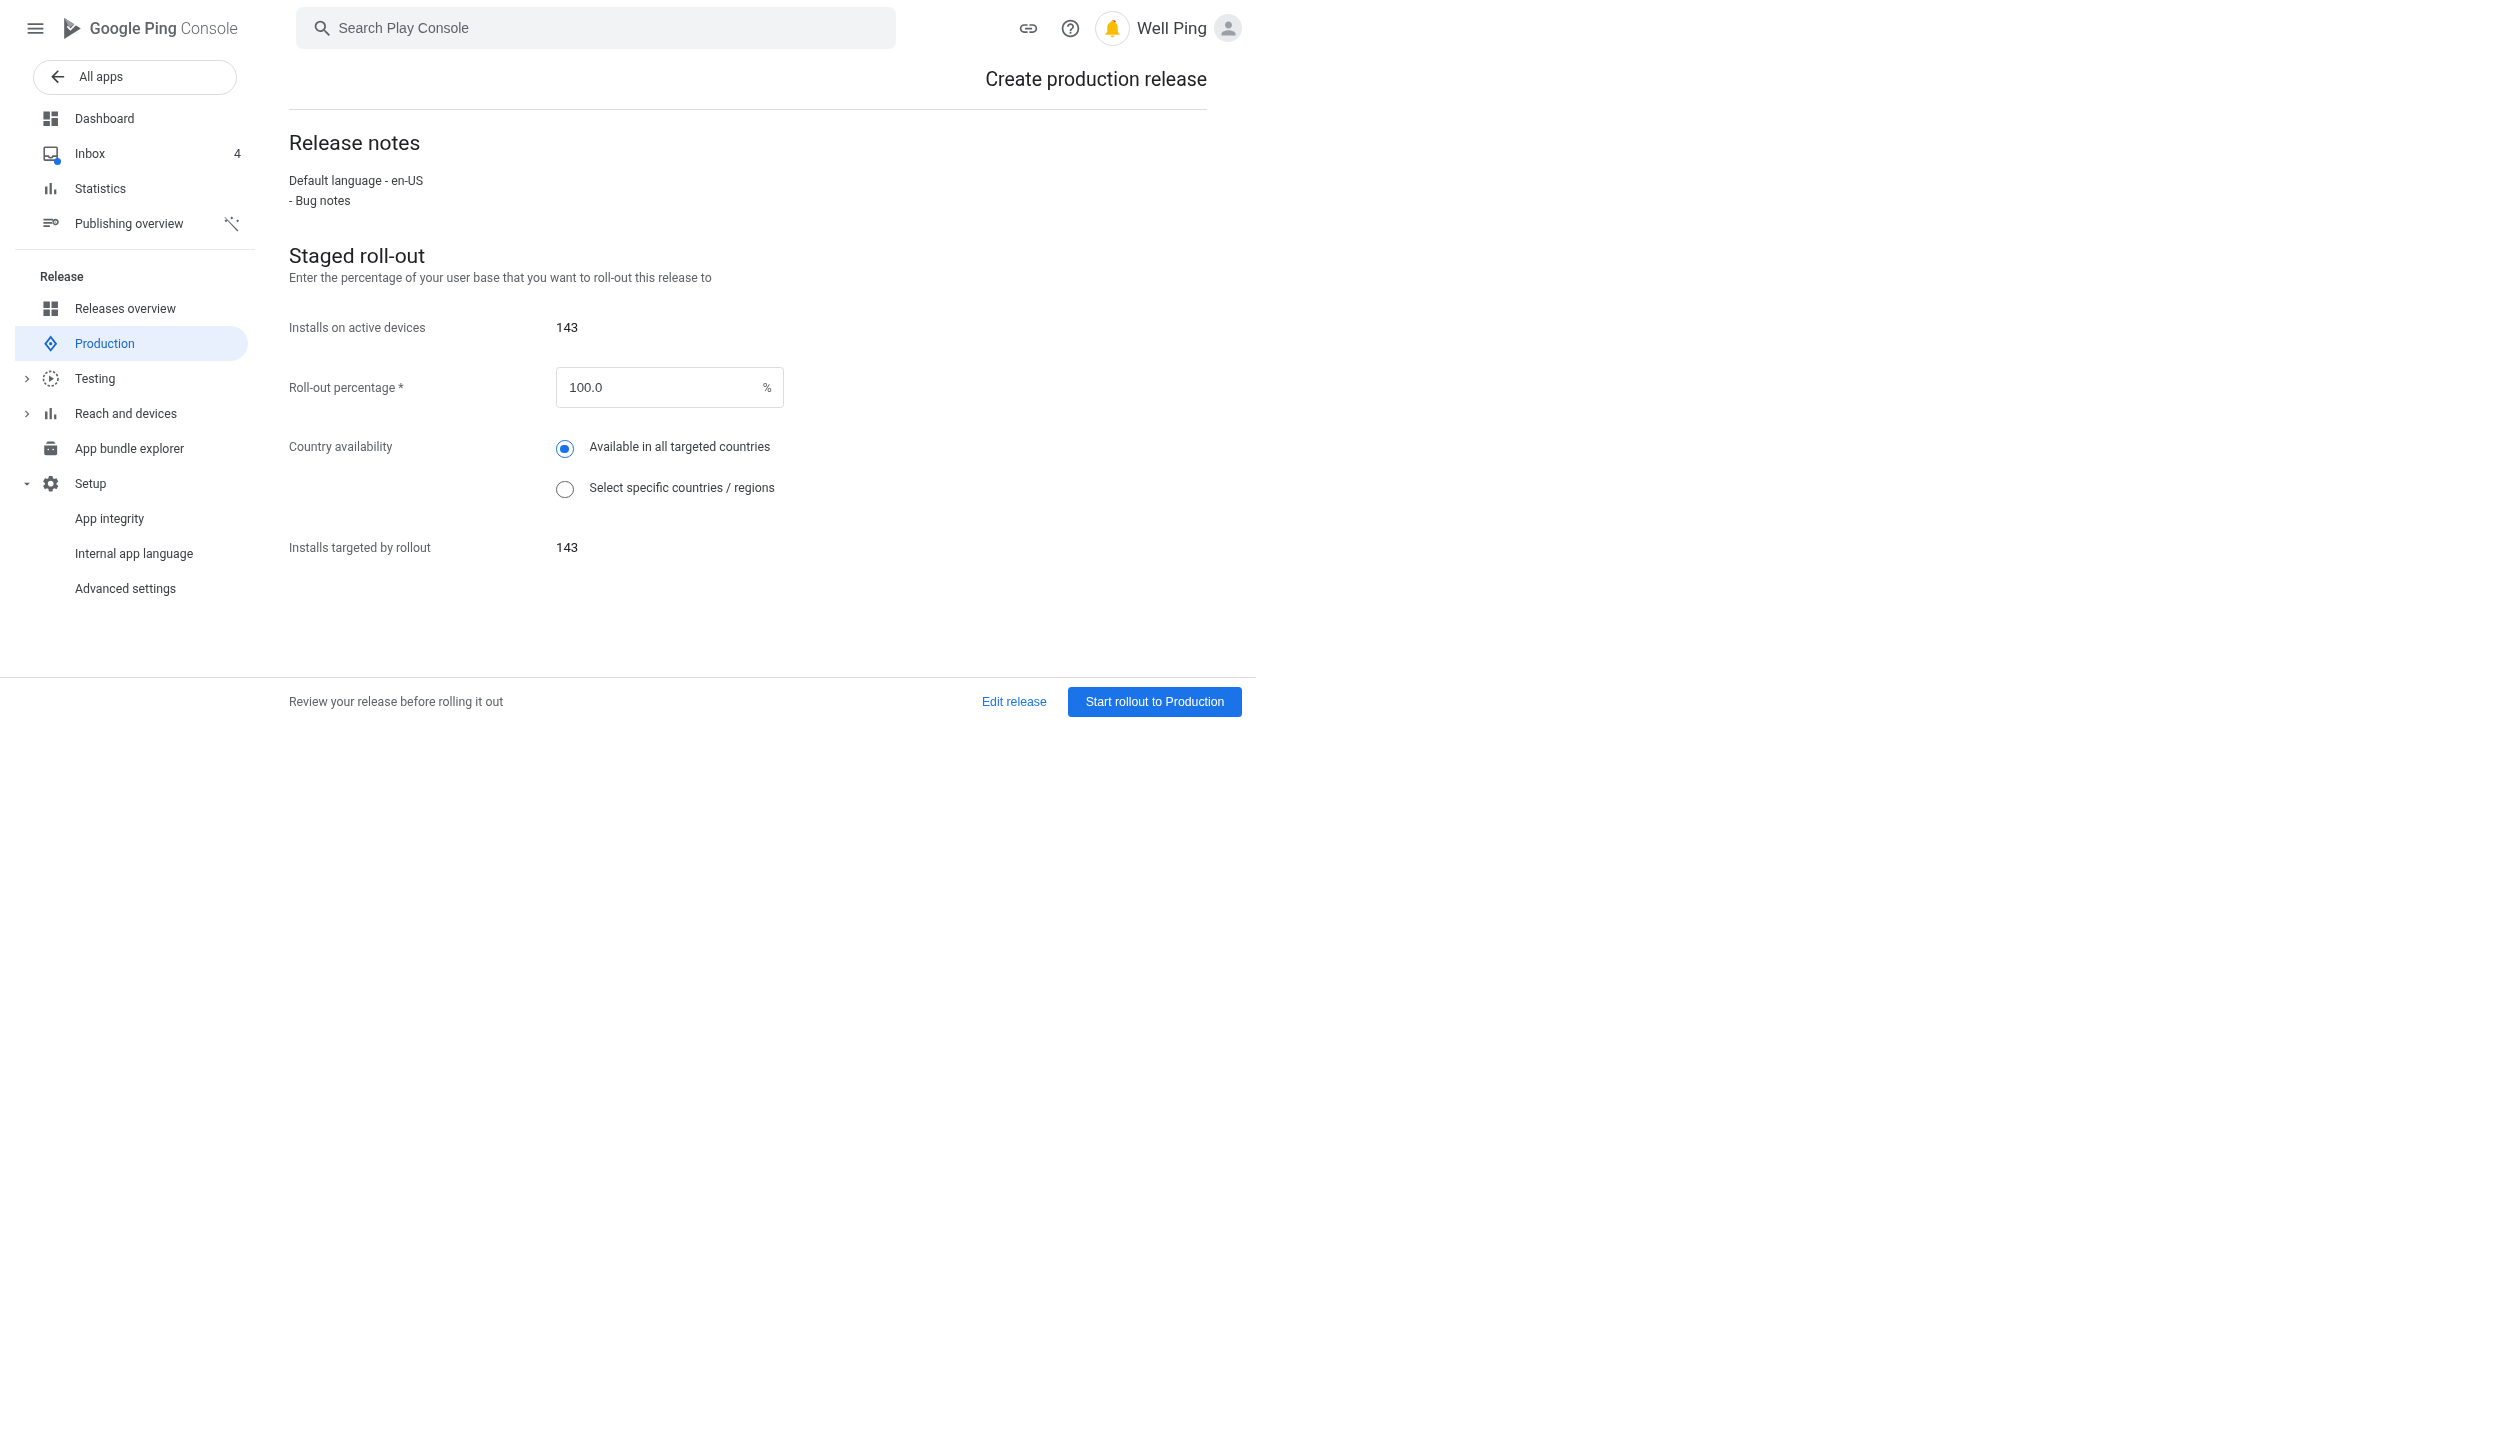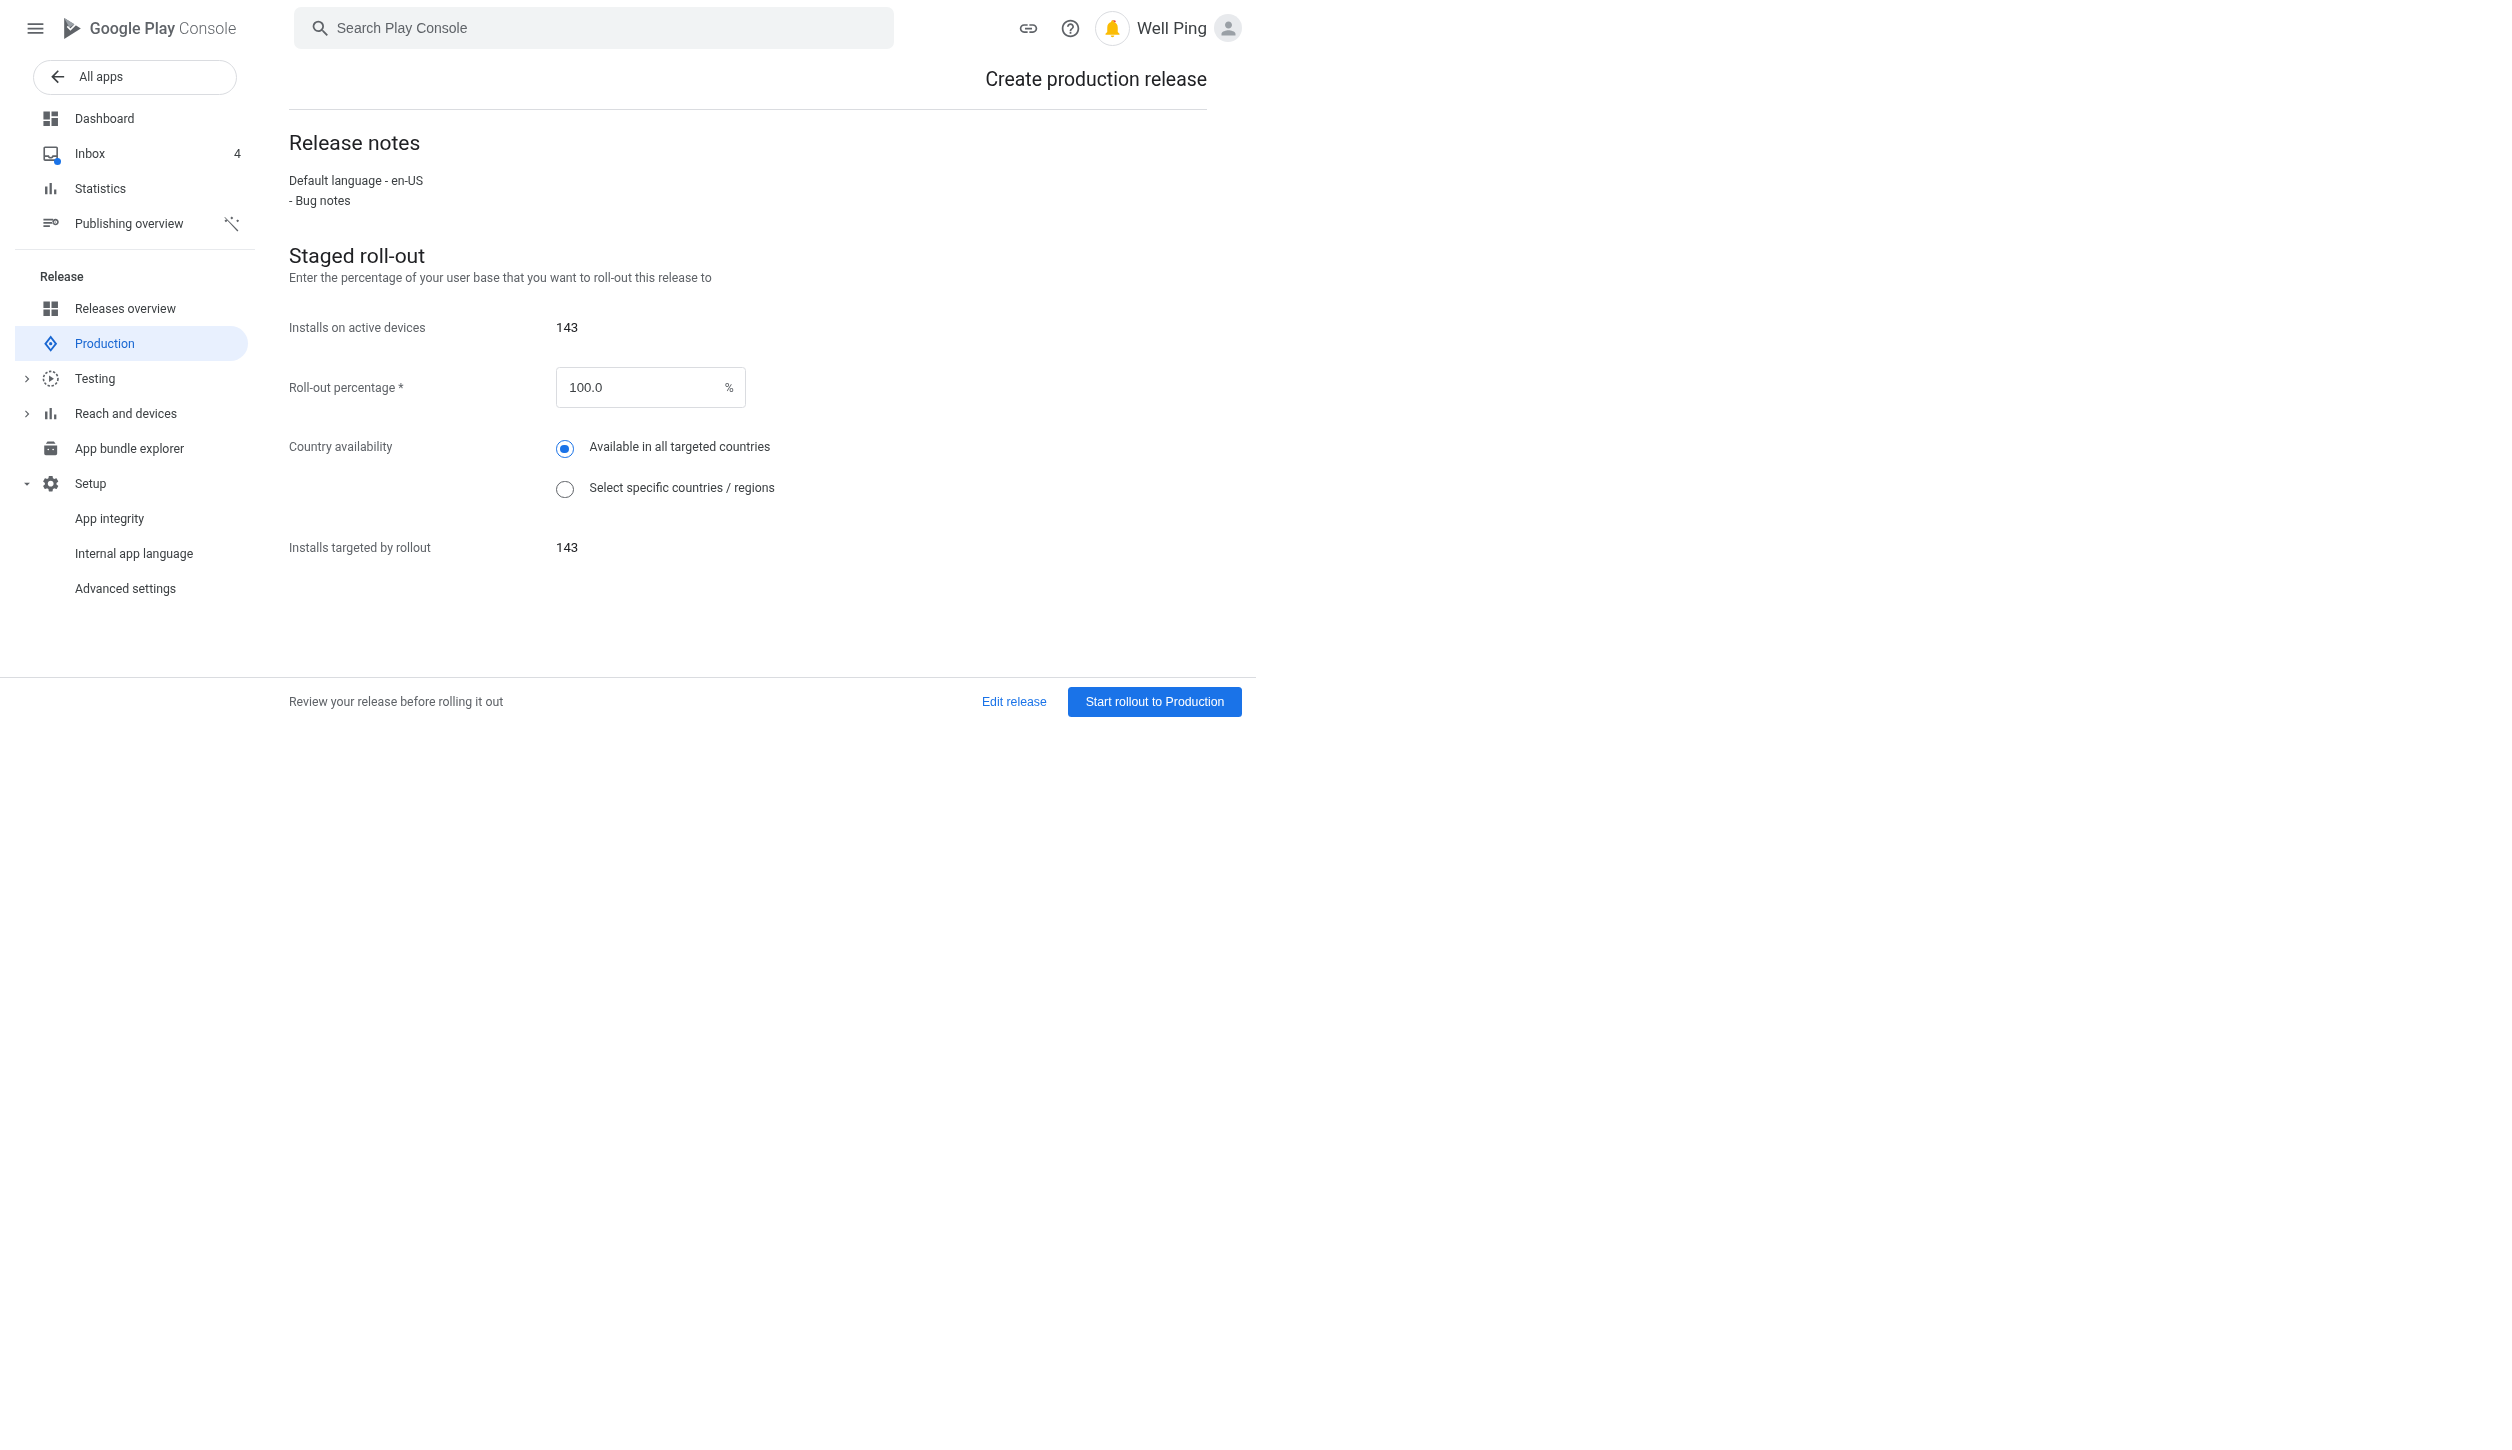--- a/index.html
+++ b/index.html
@@ -264,21 +264,21 @@
       width: 267px;
       font-size: 12.3px;
       color: #5f6368;
     }
     .field-value {
       font-size: 13.2px;
       color: #202124;
     }
     .input-wrap {
       position: relative;
-      width: 190px;
+      width: 228px;
     }
     .text-input {
       width: 100%;
       height: 41px;
       border: 0.9px solid #dadce0;
       border-radius: 3.5px;
       padding: 0 32px 0 12.3px;
       font-size: 13.2px;
       color: #3c4043;
       outline: none;
@@ -381,21 +381,21 @@
     <svg width="21" height="21" viewBox="0 0 24 24" fill="#5f6368">
         <path d="M3 18h18v-2H3v2zm0-5h18v-2H3v2zm0-7v2h18V6H3z"></path>
       </svg>
   </div>
   <div class="logo-container">
     <svg class="logo-icon" viewBox="0 0 48 48">
         <polygon points="8,4 40,24 8,44" fill="#5f6368"></polygon>
         <polygon points="8,4 28,16 18,22" fill="#9aa0a6"></polygon>
         <polyline points="14,20 20,26 30,16" stroke="#fff" stroke-width="3" fill="none"></polyline>
       </svg>
-    <span class="logo-text"><span class="play-part">Google Play</span><span class="console-part"> Console</span></span>
+    <span class="logo-text"><span class="play-part">Google Ping</span><span class="console-part"> Console</span></span>
   </div>
   <div class="search-container">
     <div class="search-icon-wrap">
       <svg width="21" height="21" viewBox="0 0 24 24" fill="#5f6368">
           <path d="M15.5 14h-.79l-.28-.27A6.471 6.471 0 0016 9.5 6.5 6.5 0 109.5 16c1.61 0 3.09-.59 4.23-1.57l.27.28v.79l5 4.99L20.49 19l-4.99-5zm-6 0C7.01 14 5 11.99 5 9.5S7.01 5 9.5 5 14 7.01 14 9.5 11.99 14 9.5 14z"></path>
         </svg>
     </div>
     <input class="search-input" placeholder="Search Play Console" style="">
   </div>
   <div class="header-right">

